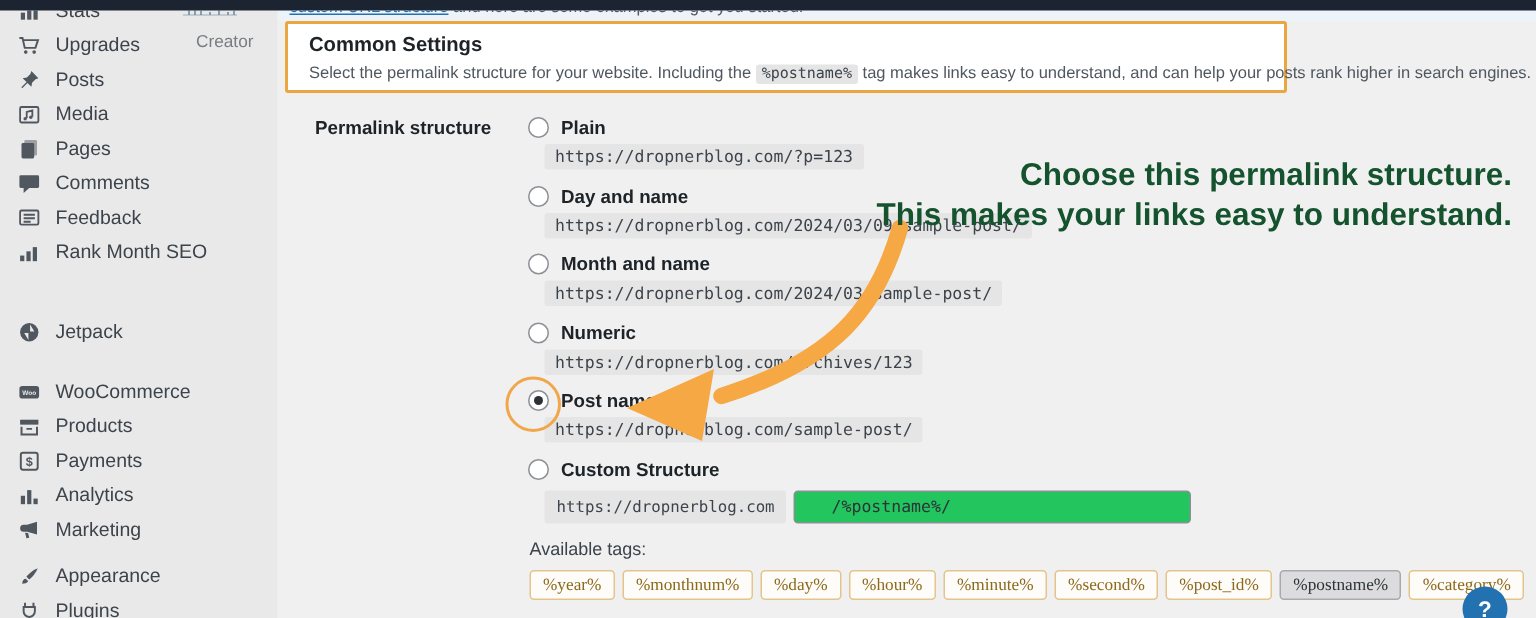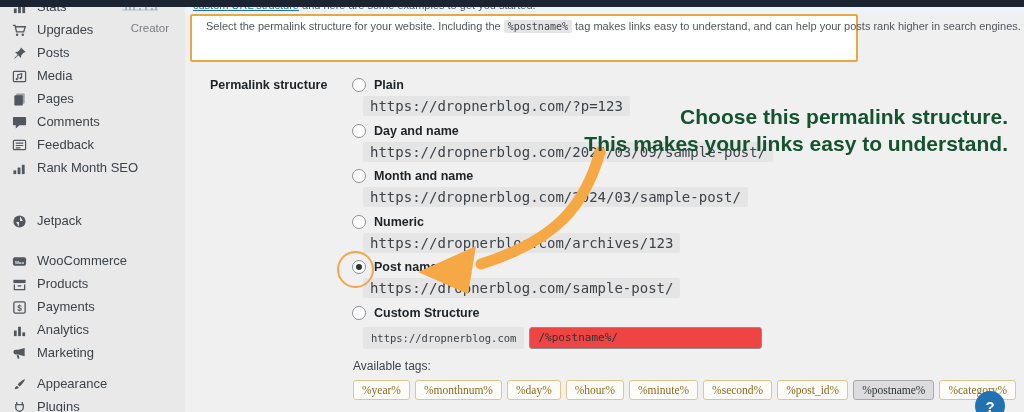--- a/index.html
+++ b/index.html
@@ -28,27 +28,27 @@
   .card p{margin:0;font-size:11px;color:#50575e;white-space:nowrap}
   .code-chip{font-family:"DejaVu Sans Mono",monospace;font-size:10px;background:#e5e5e6;color:#3c434a;
              padding:1px 4px;border-radius:2px}
   .form-label{position:absolute;left:25px;top:78px;font-size:12.5px;font-weight:bold;color:#1d2327}
   .options{position:absolute;left:167px;top:77px}
   .opt{height:45.5px}
   .opt-head{display:flex;align-items:center;height:16px}
   .radio{width:12px;height:12px;border:1px solid #8c8f94;border-radius:50%;background:#fff;display:inline-block;flex:none;cursor:pointer}
   .radio.sel::after{content:"";display:block;width:6px;height:6px;border-radius:50%;background:#2c3338;margin:3px}
   .opt-label{margin-left:8px;font-size:12.5px;color:#1d2327;font-weight:600}
-  .chip{display:inline-block;margin:3px 0 0 11px;font-family:"DejaVu Sans Mono",monospace;font-size:14px;
+  .chip{display:inline-block;margin:3px 0 0 11px;font-family:"DejaVu Sans Mono",monospace;font-size:11px;
         background:#e5e5e6;color:#3c434a;padding:2px 7px;border-radius:2px;white-space:nowrap}
   .custom-row{display:flex;align-items:center;margin:6px 0 0 11px}
   .prefix-chip{font-family:"DejaVu Sans Mono",monospace;font-size:10.5px;background:#e5e5e6;color:#3c434a;
                padding:5px 8px;border-radius:2px}
   .custom-input{margin-left:5px;width:215px;height:20px;border:1px solid #8c8f94;border-radius:3px;
-                font-family:"DejaVu Sans Mono",monospace;font-size:11px;color:#2c3338;padding:0 8px;background:#ef4444}
+                font-family:"DejaVu Sans Mono",monospace;font-size:11px;color:#2c3338;padding:0 24px;background:#22c55e}
   .avail-label{margin:10px 0 0 1px;font-size:12px;color:#3c434a}
   .tags-row{display:flex;gap:5px;margin:7px 0 0 1px}
   .tag{font-family:Liberation Serif, serif;font-size:11.5px;color:#8c6a1d;background:#fefcf8;
        border:1px solid #e3c48a;border-radius:3px;padding:3px 8px;cursor:pointer}
   .tag.active{background:#dcdcde;border-color:#a7aaad;color:#2c3338}
   
   .ann{position:absolute;right:16px;font-weight:bold;color:#14532d;white-space:nowrap;z-index:20;font-size:21px}
   .ann1{top:105px}.ann2{top:132px}
   .arrow-svg{position:absolute;left:0;top:0;width:839px;height:412px;pointer-events:none;z-index:19}
   .ann-circle{position:absolute;left:152px;top:251px;width:33px;height:33px;border:2.5px solid #f2a64a;
@@ -219,20 +219,21 @@
   </aside>
 
 <div class="main">
   <div class="intro-strip">
     <div class="intro-line">
       <span class="lnk">custom URL structure</span><span> and here are some examples to get you started.</span>
     </div>
   </div>
 
   <section class="card">
+    <h2>Common Settings</h2>
     <p><span>Select the permalink structure for your website. Including the </span><span class="code-chip">%postname%</span><span> tag makes links easy to understand, and can help your posts rank higher in search engines.</span></p>
   </section>
 
   <div class="form-label">Permalink structure</div>
 
   <div class="options">
     <div id="simple-options">
         <div class="opt"><div class="opt-head">
             <span class="radio"></span>
             <span class="opt-label">Plain</span>

